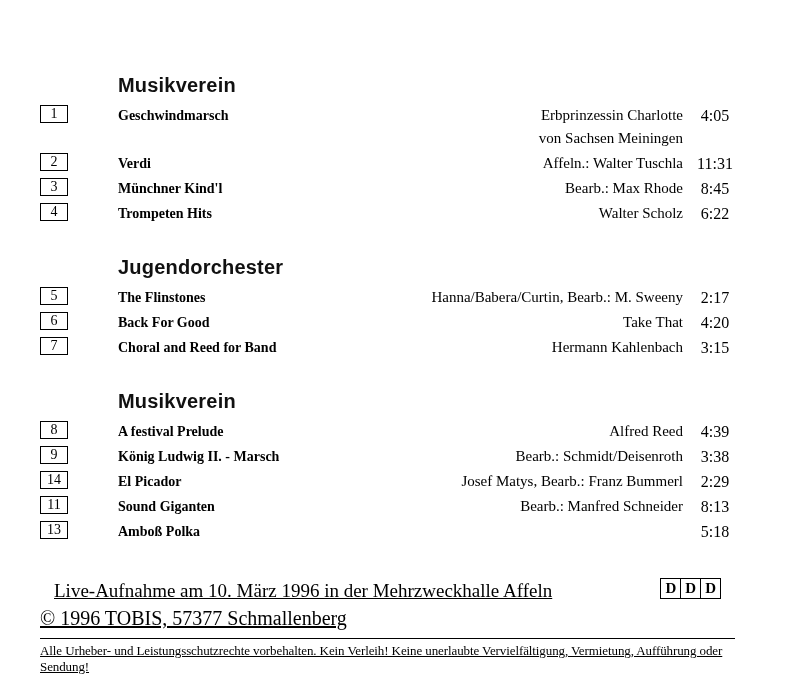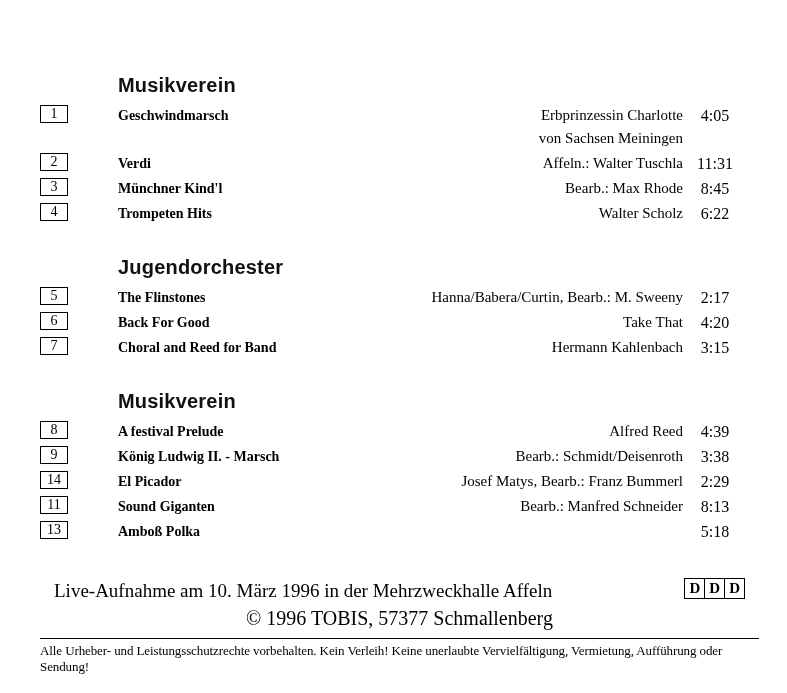--- a/index.html
+++ b/index.html
@@ -84,22 +84,23 @@
     padding-right: 6px;
     white-space: nowrap;
   }
   .credit-line2 {
     display: block;
     text-align: right;
   }
   .footer {
     position: absolute;
     left: 40px;
-    right: 28px;
+    right: 52px;
     bottom: 18px;
+    text-decoration: underline;
   }
   .rule {
     border: none;
     border-top: 1px solid #000;
     margin: 6px 0 4px 10px;
   }
   .footer-line {
     font-size: 19px;
     line-height: 26px;
     margin-left: 14px;
@@ -243,18 +244,18 @@
 
   <div class="footer">
     <div class="footer-row">
       <div class="footer-line" style="margin-left:0;">Live-Aufnahme am 10. März 1996 in der Mehrzweckhalle Affeln</div>
       <div class="ddd">
         <span>D</span>
         <span>D</span>
         <span>D</span>
       </div>
     </div>
-    <div class="copyright-line" style="margin-left:0;text-align:center;">©  1996   TOBIS, 57377 Schmallenberg</div>
+    <div class="copyright-line" style="margin-left:0;">©  1996   TOBIS, 57377 Schmallenberg</div>
     <hr class="rule" style="margin-left:0;">
     <div class="legal" style="margin-left:0;">Alle Urheber- und Leistungsschutzrechte vorbehalten. Kein Verleih! Keine unerlaubte Vervielfältigung, Vermietung, Aufführung oder Sendung!</div>
   </div>
 
 </div>
 
 </body></html>

